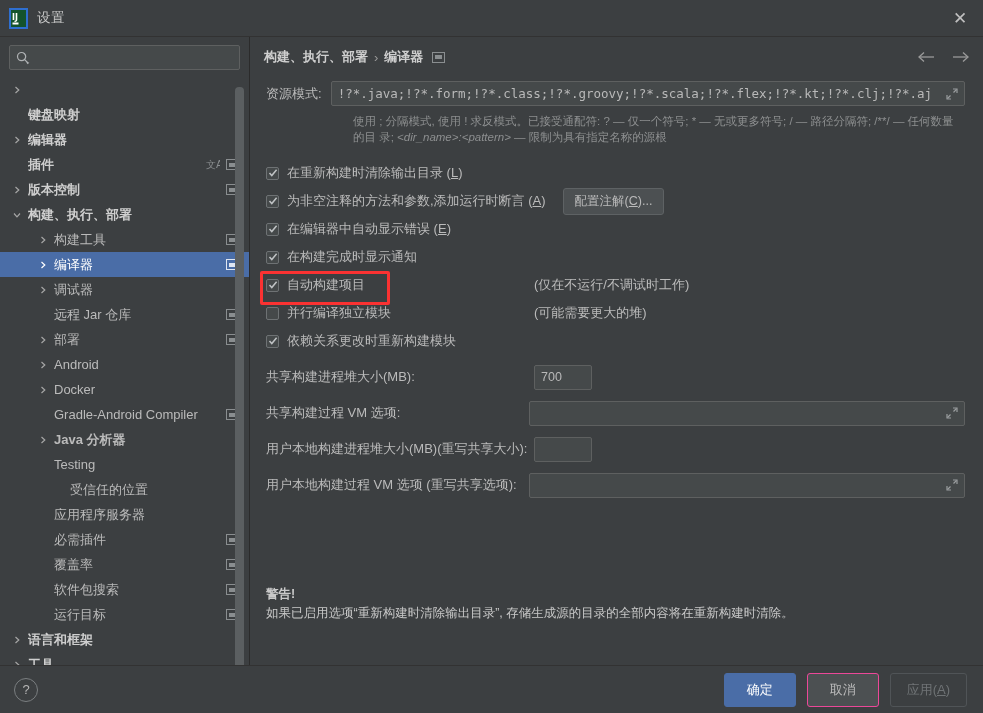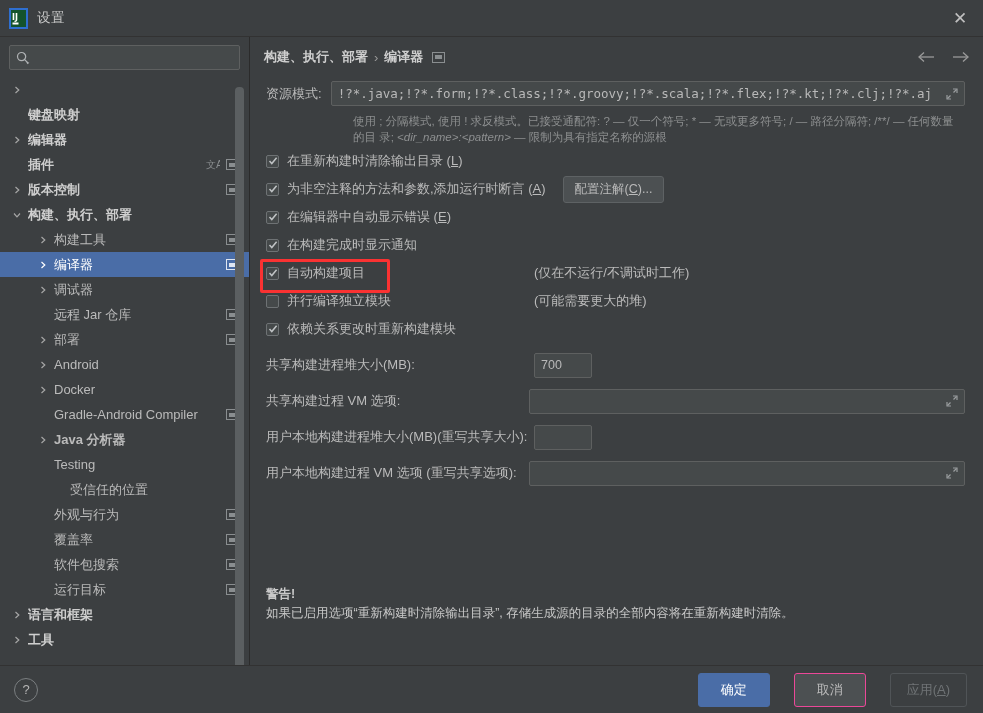--- a/index.html
+++ b/index.html
@@ -103,21 +103,21 @@
   .warn{position:absolute;left:16px;bottom:0;font-size:12.5px;color:#c9c9c9;line-height:19px;}
   .warn .w1{font-weight:bold;}
 
   
   .footer{height:47px;min-height:47px;background:#3c3f41;border-top:1px solid #323232;display:flex;align-items:center;
           padding:0 16px 0 14px;}
   .help-btn{width:22px;height:22px;border-radius:50%;border:1px solid #7a7e80;color:#b5b5b5;font-size:13px;
             display:flex;align-items:center;justify-content:center;font-family:"Liberation Sans",sans-serif;}
   .footer-spacer{flex:1;}
   .btn{height:29px;min-width:72px;padding:16px 16px;border-radius:3px;font-size:13px;display:flex;align-items:center;
-       justify-content:center;margin-left:24px;box-sizing:border-box;font-family:"Liberation Sans",sans-serif;}
+       justify-content:center;margin-left:11px;box-sizing:border-box;font-family:"Liberation Sans",sans-serif;}
   .btn.primary{background:#4a6da7;border:1px solid #4a6da7;color:#ffffff;}
   .btn.normal{background:#4c5052;border:1px solid #ec4899;color:#bbbbbb;}
   .btn.disabled{background:#3c3f41;border:1px solid #505457;color:#6f7375;}
   .btn u{text-decoration:underline;}
 </style>
 </head>
 <body>
 
 <div class="dialog">
 
@@ -282,21 +282,25 @@
             <div class="node" style="padding-left: 36px;">
               <span class="arrow empty"></span>
               <span class="label" style="margin-left: 5px;">Testing</span>
             </div>
             <div class="node" style="padding-left: 52px;">
               <span class="arrow empty"></span>
               <span class="label" style="margin-left: 5px;">受信任的位置</span>
             </div>
             <div class="node" style="padding-left: 36px;">
               <span class="arrow empty"></span>
-              <span class="label" style="margin-left: 5px;">外观与行为</span>
+              <span class="label" style="margin-left: 5px;">应用程序服务器</span>
+            </div>
+            <div class="node" style="padding-left: 36px;">
+              <span class="arrow empty"></span>
+              <span class="label" style="margin-left: 5px;">必需插件</span>
               <span class="badge">
                 <i></i>
               </span>
             </div>
             <div class="node" style="padding-left: 36px;">
               <span class="arrow empty"></span>
               <span class="label" style="margin-left: 5px;">覆盖率</span>
               <span class="badge">
                 <i></i>
               </span>
@@ -378,21 +382,21 @@
               </svg>
             </span>
           </div>
         </div>
 
         <div class="helptext">
           <span>使用 ; 分隔模式, 使用 ! 求反模式。已接受通配符: ? — 仅一个符号; * — 无或更多符号; / — 路径分隔符; /**/ — 任何数量的目</span>
           <span>录; </span><i>&lt;dir_name&gt;:&lt;pattern&gt;</i><span> — 限制为具有指定名称的源根</span>
         </div>
 
-        <div id="checkbox-list" style="margin-top:4px;position:relative;">
+        <div id="checkbox-list" style="margin-top:16px;position:relative;">
             <div class="cb-row">
               <span class="cb">
                 <svg width="10" height="10" viewBox="0 0 10 10">
                   <polyline points="1.5,5 3.8,7.6 8.6,1.8" fill="none" stroke="#c0c3c5" stroke-width="1.5"></polyline>
                 </svg>
               </span>
               <span class="cb-label"><span>在重新构建时清除输出目录 (</span><u>L</u><span>)</span></span>
             </div>
             <div class="cb-row">
               <span class="cb">

